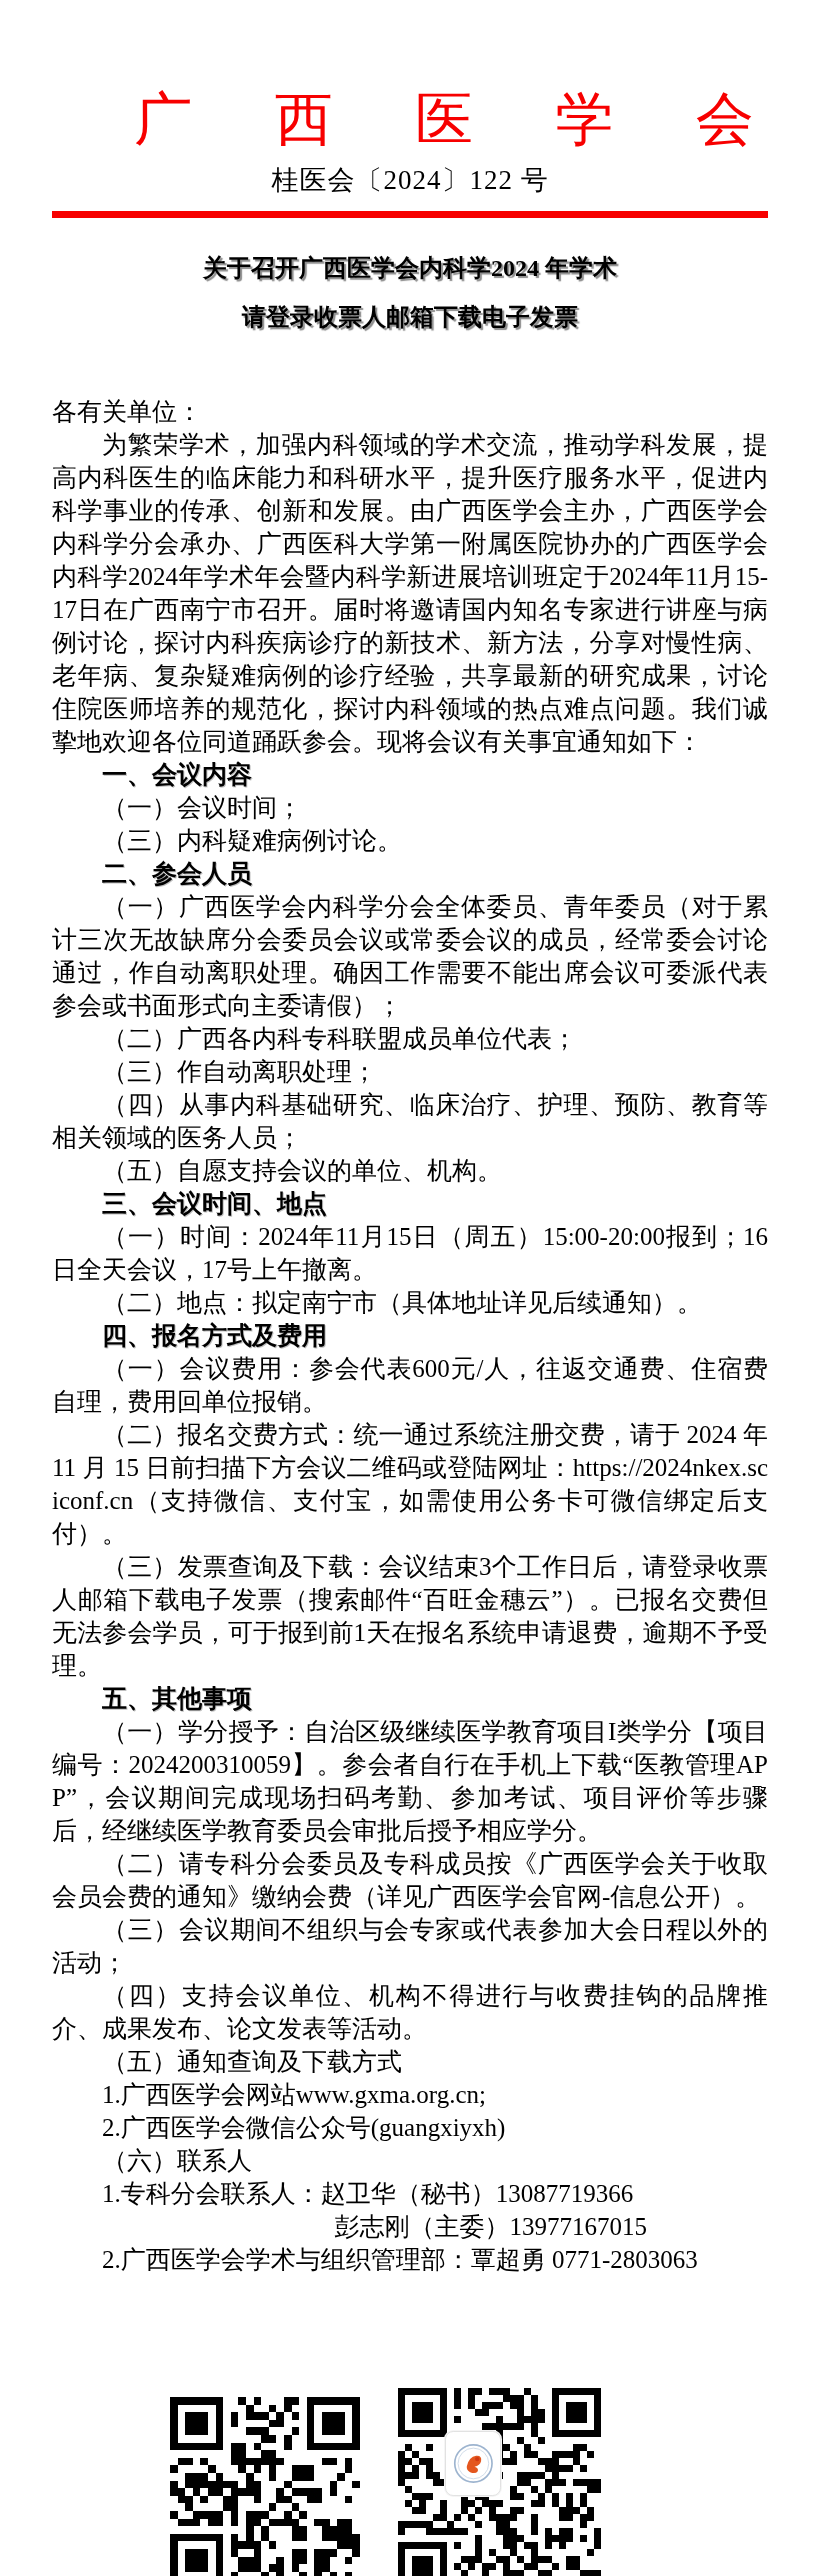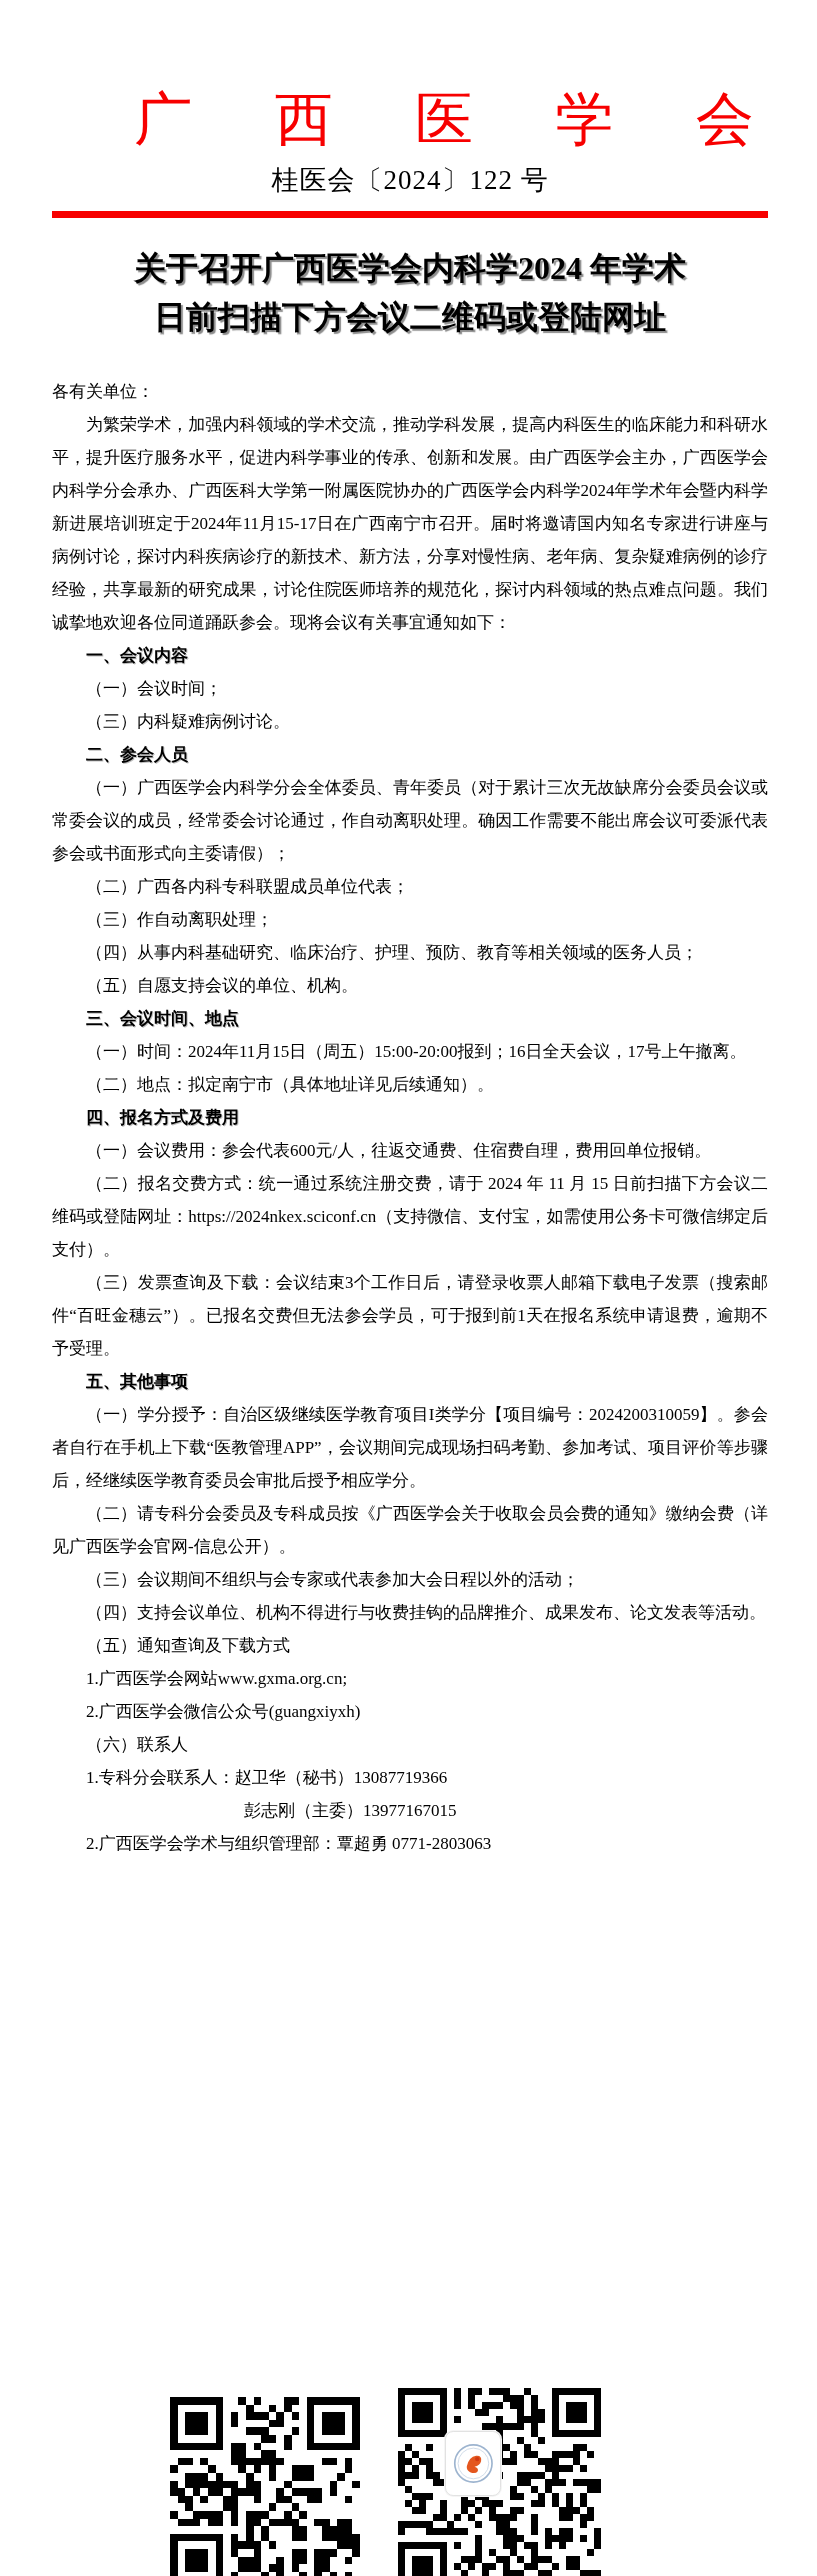--- a/index.html
+++ b/index.html
@@ -5,24 +5,24 @@
   html,body{margin:0;padding:0;background:#ffffff;}
   .page{position:relative;width:818px;height:2933px;background:#ffffff;overflow:hidden;
         font-family:"Liberation Serif","DejaVu Serif",serif;color:#000;}
   .content{padding:87px 50px 0 52px;}
 
   .org-header{font-size:58px;font-weight:normal;color:#f70000;text-align:right;
               letter-spacing:1.42em;text-indent:1.42em;line-height:1.15;white-space:nowrap;}
   .doc-number{margin-top:8.2px;text-align:center;font-size:27px;letter-spacing:1px;}
   .red-rule{height:6.7px;background:#f70000;margin-top:13.4px;}
 
-  .doc-title{margin-top:26px;text-align:center;font-size:32px;font-weight:bold;
+  .doc-title{margin-top:26px;text-align:center;font-size:24px;font-weight:bold;
              line-height:49px;text-shadow:2.1px 2.1px 1px rgba(0,0,0,0.45);}
 
-  .doc-body{margin-top:33px;font-size:17px;line-height:33px;text-align:justify;}
+  .doc-body{margin-top:53px;font-size:25px;line-height:33px;text-align:justify;}
   .doc-body p{margin:0;text-indent:2em;word-break:break-all;}
   .doc-body p.salutation{text-indent:0;}
   .doc-body p.heading{font-weight:bold;font-family:"Liberation Sans","DejaVu Sans",sans-serif;
                       text-shadow:1px 1px 0.5px rgba(0,0,0,0.25);}
   .doc-body p.cont{text-indent:11.3em;}
 
   .abs{position:absolute;}
   .qr-box{background:#fff;}
   .qr-box svg{display:block;width:100%;height:100%;}
 
@@ -33,21 +33,21 @@
 </head>
 <body>
 
 <div class="page">
   <div class="content">
     <div class="org-header">广西医学会</div>
     <div class="doc-number">桂医会〔2024〕122 号</div>
     <div class="red-rule"></div>
     <div class="doc-title">
       <div>关于召开广西医学会内科学2024 年学术</div>
-      <div>日前扫描下方会议二维码或登陆网址</div>
+      <div>请登录收票人邮箱下载电子发票</div>
     </div>
     <div class="doc-body" id="doc-body">
         <p class="salutation">各有关单位：</p>
         <p class="para">为繁荣学术，加强内科领域的学术交流，推动学科发展，提高内科医生的临床能力和科研水平，提升医疗服务水平，促进内科学事业的传承、创新和发展。由广西医学会主办，广西医学会内科学分会承办、广西医科大学第一附属医院协办的广西医学会内科学2024年学术年会暨内科学新进展培训班定于2024年11月15-17日在广西南宁市召开。届时将邀请国内知名专家进行讲座与病例讨论，探讨内科疾病诊疗的新技术、新方法，分享对慢性病、老年病、复杂疑难病例的诊疗经验，共享最新的研究成果，讨论住院医师培养的规范化，探讨内科领域的热点难点问题。我们诚挚地欢迎各位同道踊跃参会。现将会议有关事宜通知如下：</p>
         <p class="heading">一、会议内容</p>
         <p class="para">（一）会议时间；</p>
         <p class="para">（三）内科疑难病例讨论。</p>
         <p class="heading">二、参会人员</p>
         <p class="para">（一）广西医学会内科学分会全体委员、青年委员（对于累计三次无故缺席分会委员会议或常委会议的成员，经常委会讨论通过，作自动离职处理。确因工作需要不能出席会议可委派代表参会或书面形式向主委请假）；</p>
         <p class="para">（二）广西各内科专科联盟成员单位代表；</p>

